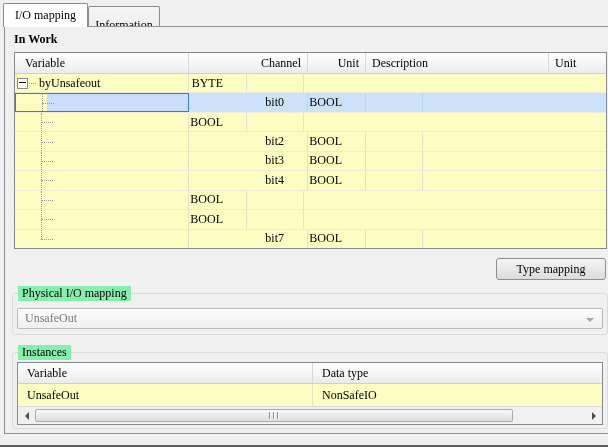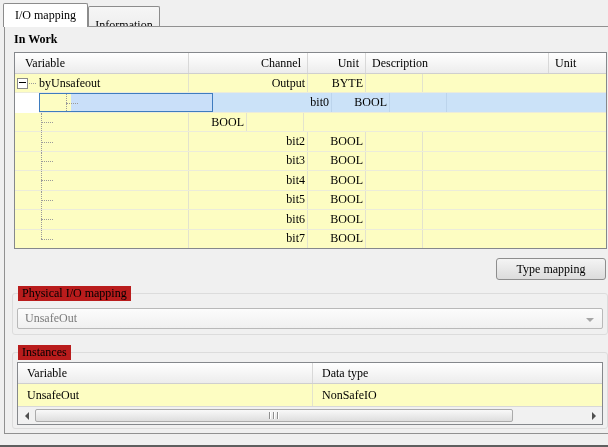--- a/index.html
+++ b/index.html
@@ -32,45 +32,45 @@
   .t-header .hc:last-child{border-right:none;}
   .c-var{width:174px;}
   .c-ch{width:119px;justify-content:flex-end;}
   .c-ty{width:58px;justify-content:flex-end;}
   .c-un{width:57px;}
   .c-de{flex:1;}
   .hc.c-var{padding-left:10px;}
 
   .t-row{display:flex;flex:1;background:#FDFDC2;border-bottom:1px solid #ececda;position:relative;}
   .t-row:last-child{border-bottom:none;}
-  .t-row .cell{box-sizing:border-box;display:flex;align-items:center;padding:0 2px;
+  .t-row .cell{box-sizing:border-box;display:flex;align-items:center;padding:0 23px;
                border-right:1px solid #e3e3cd;position:relative;}
   .t-row .cell:last-child{border-right:none;}
-  .row-selected{background:#CBE2F8;margin-left:24px;}
+  .row-selected{background:#CBE2F8;}
   .row-selected .cell{border-right-color:#bcd4ec;}
   .focus-cell{border:1px solid #3E7CBF !important;
               background:linear-gradient(to right,#FDFDC2 0,#FDFDC2 31px,#C9DFF9 31px);}
 
   
   .expander{width:9px;height:9px;border:1px solid #898989;background:#fff;flex:none;
             margin-left:-2px;position:relative;}
   .expander::after{content:"";position:absolute;left:1px;right:1px;top:3px;height:1px;background:#000;}
   .dots-h{width:7px;border-top:1px dotted #9a9a9a;margin:0 3px 0 1px;flex:none;}
   .tree-v{position:absolute;left:26px;top:0;bottom:0;width:0;border-left:1px dotted #9a9a9a;}
   .tree-v.half{bottom:50%;}
   .tree-h{position:absolute;left:26px;top:50%;width:12px;border-top:1px dotted #9a9a9a;}
 
   
   .reset-btn{position:absolute;left:491px;top:231px;width:110px;height:22px;
              background:linear-gradient(#f4f4f4,#dcdcdc);border:1px solid #8e8e8e;border-radius:3px;
              box-sizing:border-box;display:flex;align-items:center;justify-content:center;}
 
   
   .groupbox{position:absolute;border:1px solid #dcdcdc;border-radius:3px;box-sizing:border-box;}
-  .gb-label{position:absolute;top:-8px;left:5px;background:#b91c1c;padding:0 4px;line-height:15px;}
+  .gb-label{position:absolute;top:-8px;left:5px;background:#86efac;padding:0 4px;line-height:15px;}
   .gb-physical{left:7px;top:266px;width:596px;height:42px;}
   .gb-instances{left:7px;top:325px;width:596px;height:77px;}
 
   
   .combo{position:absolute;left:4px;top:14px;width:586px;height:21px;box-sizing:border-box;
          border:1px solid #b9b9b9;border-radius:2px;background:linear-gradient(#fcfcfc,#f0f0f0);
          display:flex;align-items:center;padding:0 22px 0 7px;color:#7a7a7a;}
   .combo-arrow{position:absolute;right:8px;top:9px;width:0;height:0;
                border-left:4px solid transparent;border-right:4px solid transparent;border-top:4px solid #a6a6a6;}
 
@@ -131,23 +131,20 @@
             <span>Unit</span>
           </div>
       </div>
 
       <div class="t-row">
         <div class="cell c-var" style="padding-left:4px;">
           <span class="expander"></span>
           <span class="dots-h"></span>
           <span>byUnsafeout</span>
         </div>
-        <div class="cell c-ch">
-            <span>Output</span>
-          </div>
         <div class="cell c-ty">
             <span>BYTE</span>
           </div>
         <div class="cell c-un">
             <span></span>
           </div>
         <div class="cell c-de">
             <span></span>
           </div>
       </div>
@@ -242,42 +239,36 @@
         <div class="cell c-de">
             <span></span>
           </div>
       </div>
 
       <div class="t-row">
         <div class="cell c-var">
           <span class="tree-v"></span>
           <span class="tree-h"></span>
         </div>
-        <div class="cell c-ch">
-            <span>bit5</span>
-          </div>
-        <div class="cell c-ty">
-            <span>BOOL</span>
-          </div>
-        <div class="cell c-un">
-            <span></span>
-          </div>
-        <div class="cell c-de">
-            <span></span>
-          </div>
-      </div>
-
-      <div class="t-row">
-        <div class="cell c-var">
-          <span class="tree-v"></span>
-          <span class="tree-h"></span>
-        </div>
-        <div class="cell c-ch">
-            <span>bit6</span>
-          </div>
+        <div class="cell c-ty">
+            <span>BOOL</span>
+          </div>
+        <div class="cell c-un">
+            <span></span>
+          </div>
+        <div class="cell c-de">
+            <span></span>
+          </div>
+      </div>
+
+      <div class="t-row">
+        <div class="cell c-var">
+          <span class="tree-v"></span>
+          <span class="tree-h"></span>
+        </div>
         <div class="cell c-ty">
             <span>BOOL</span>
           </div>
         <div class="cell c-un">
             <span></span>
           </div>
         <div class="cell c-de">
             <span></span>
           </div>
       </div>

